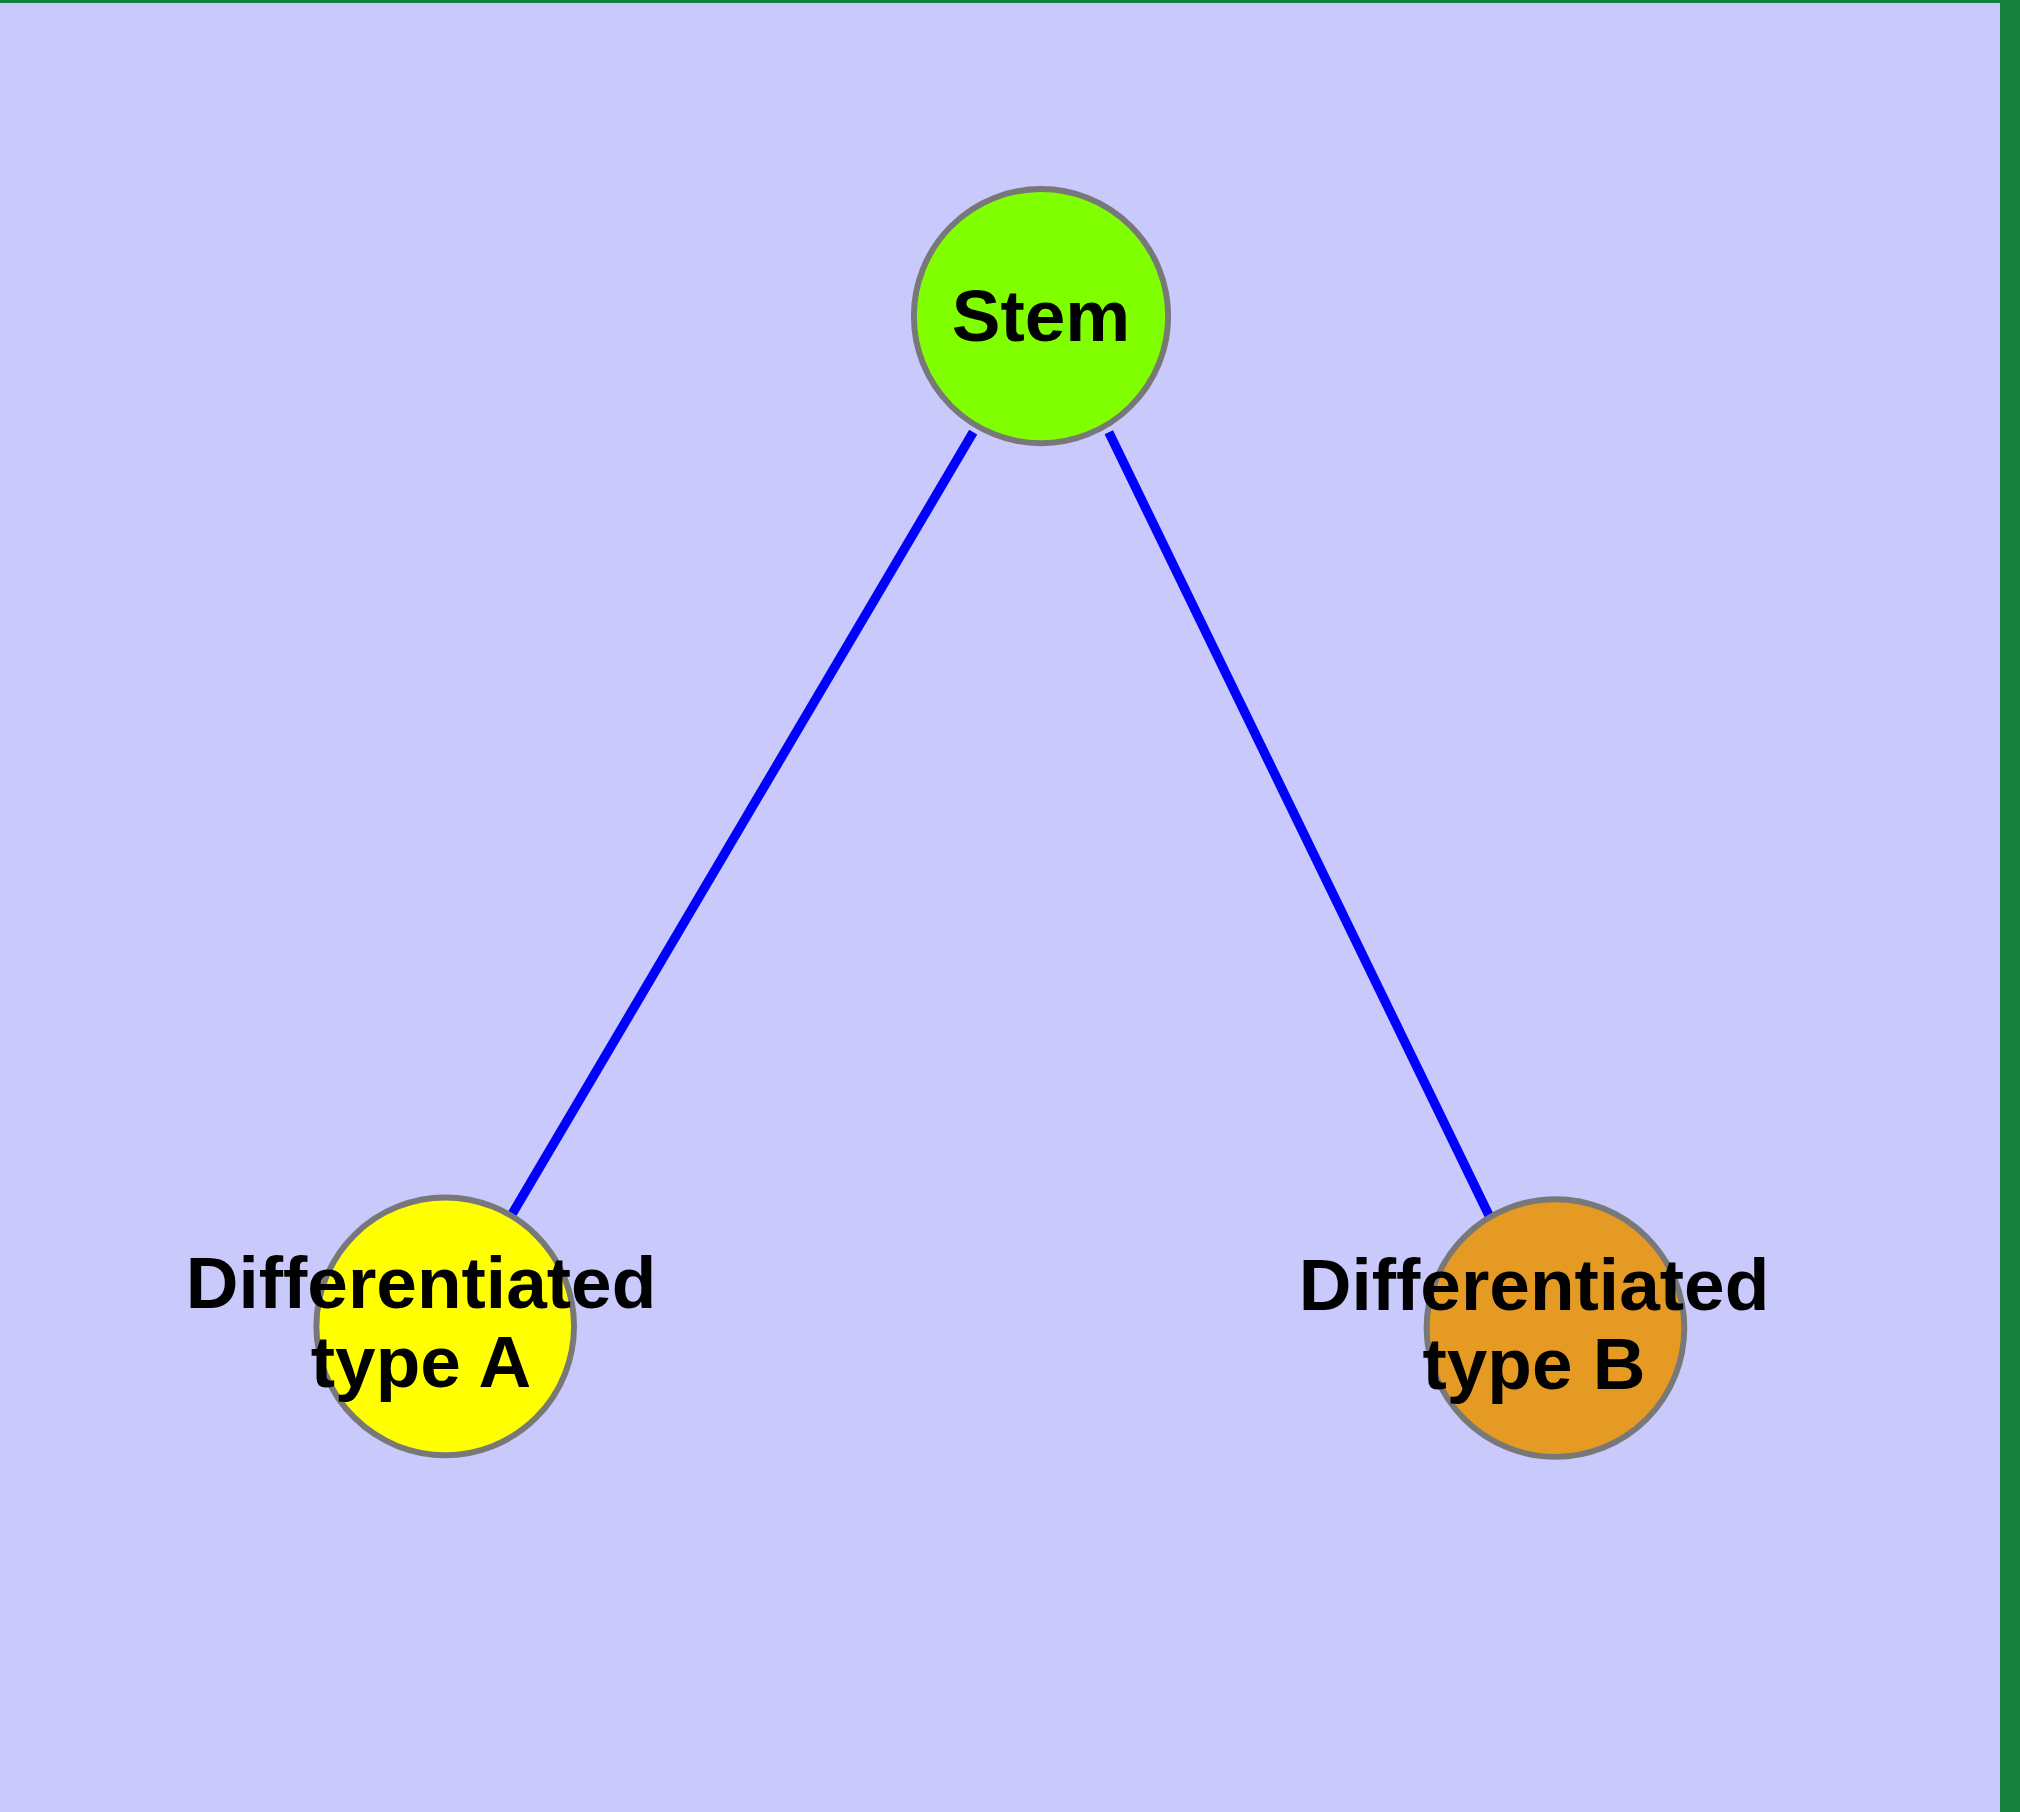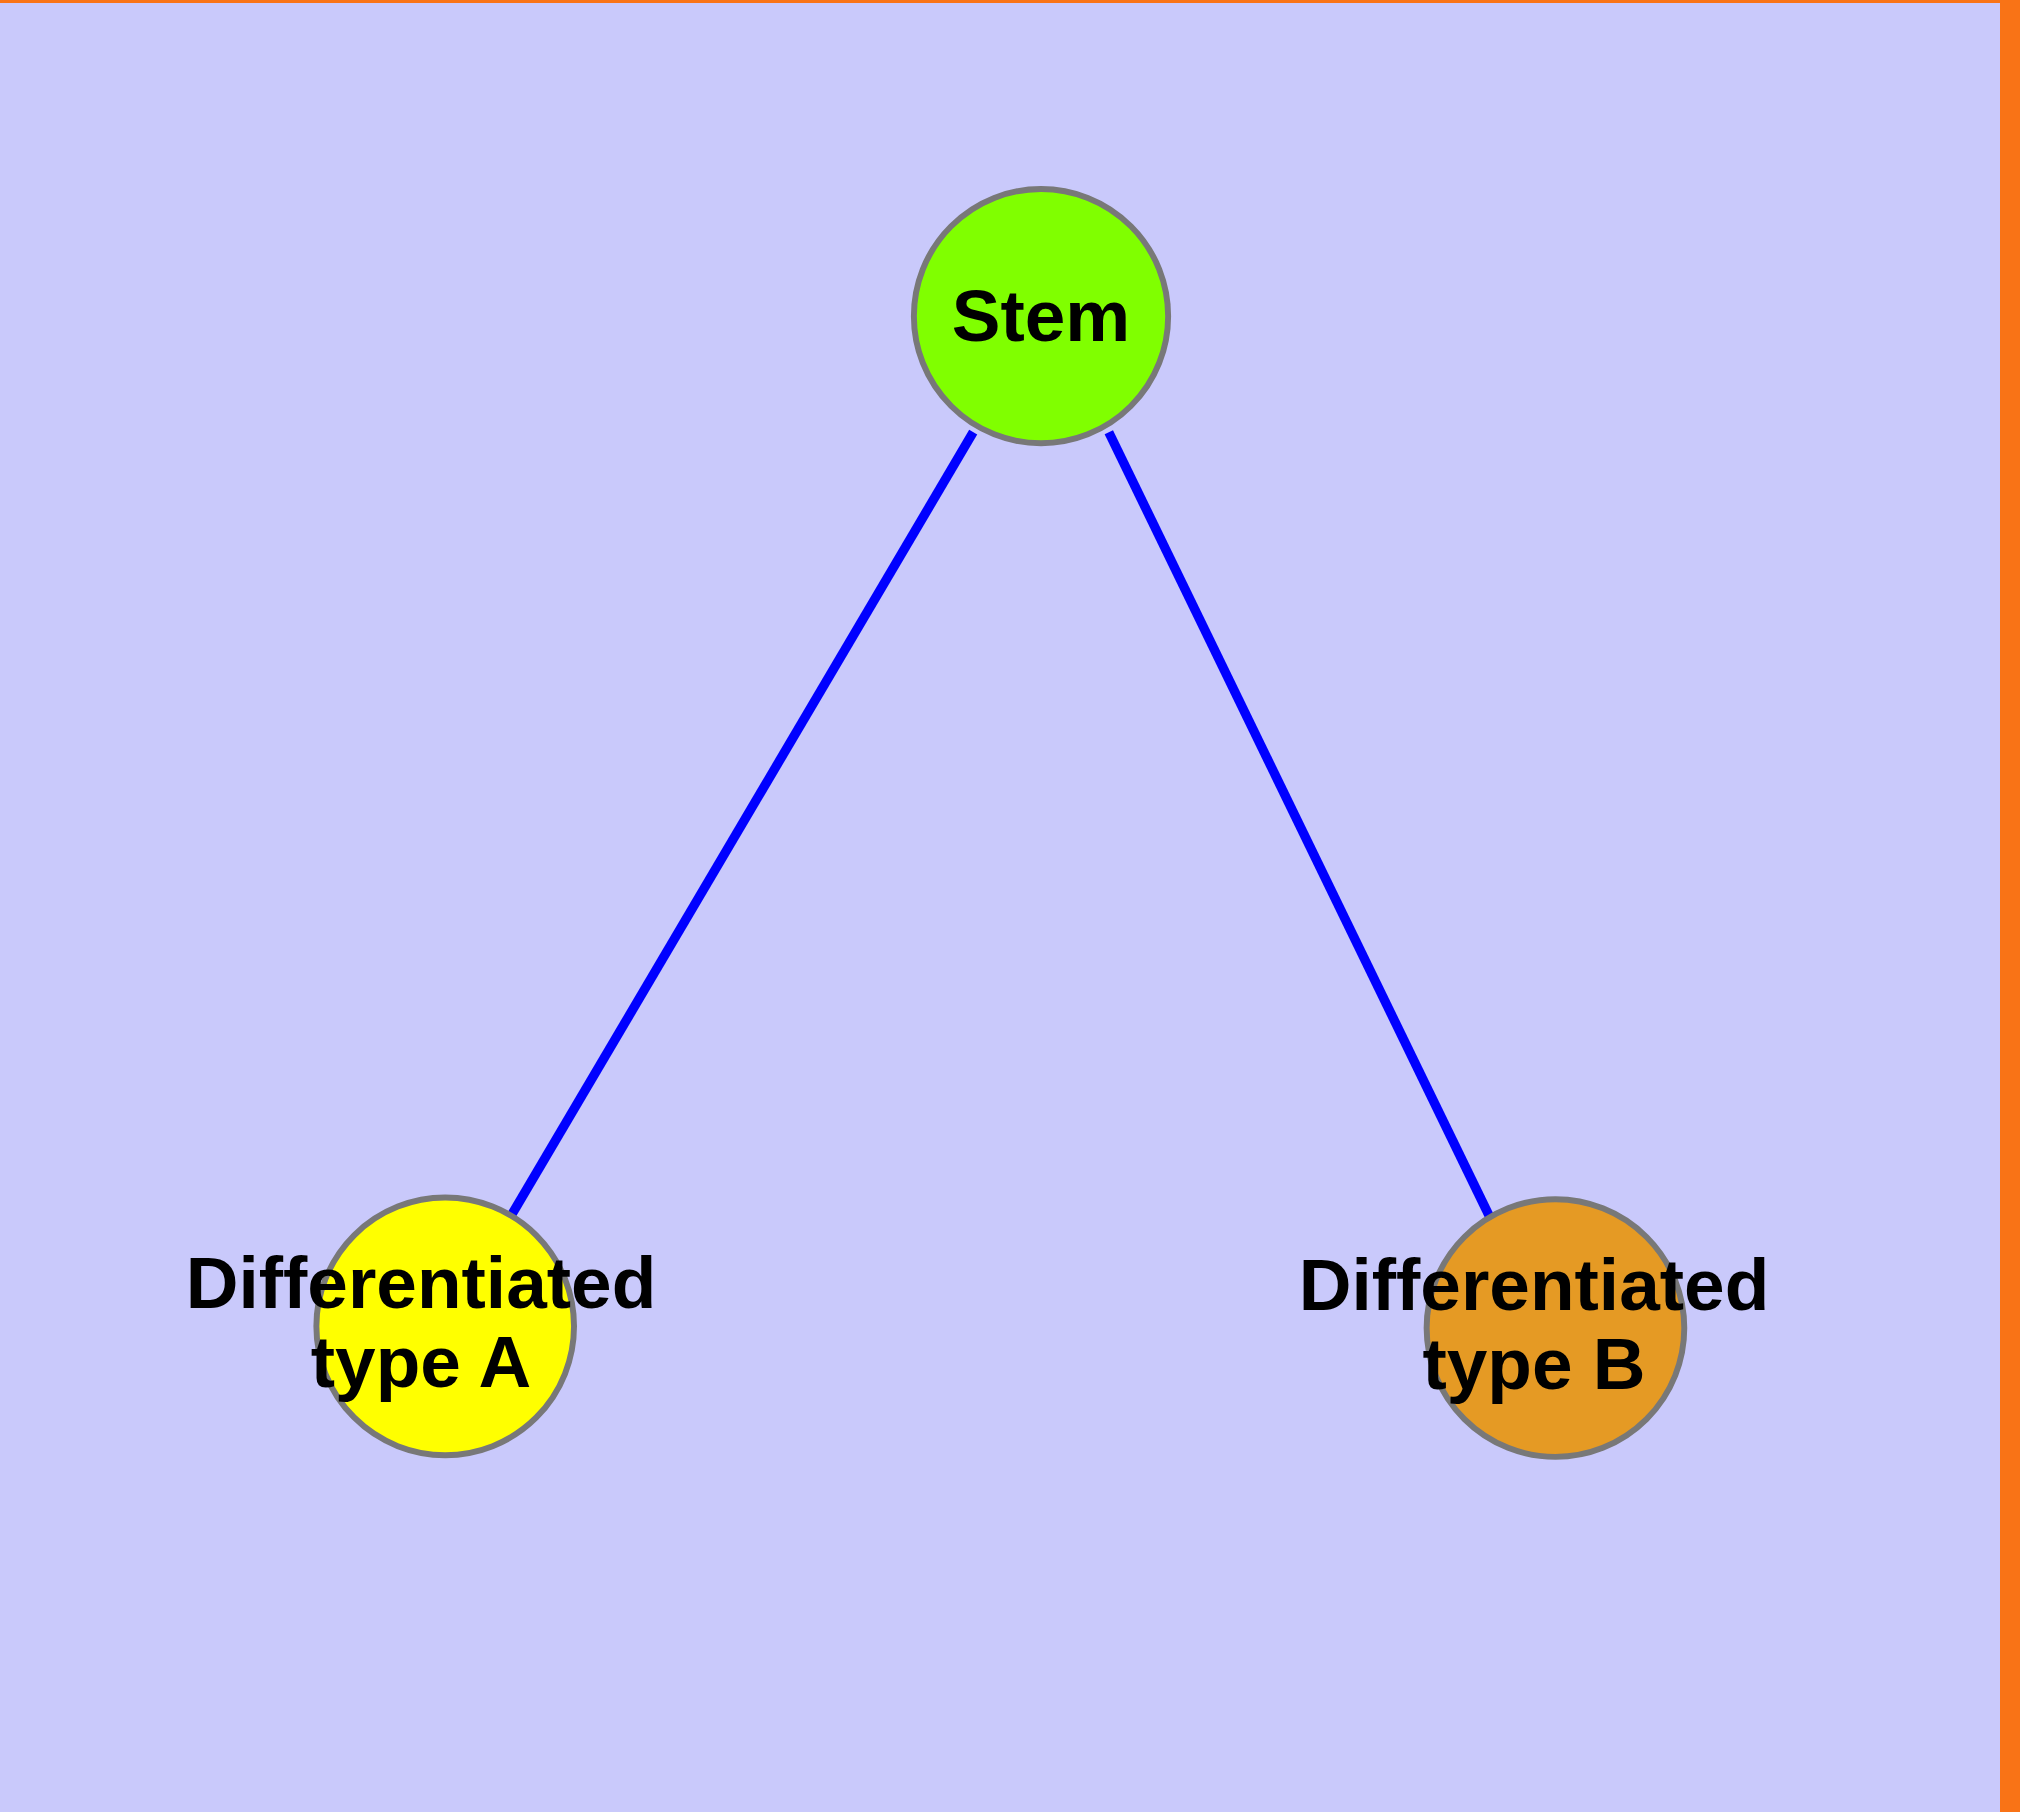--- a/index.html
+++ b/index.html
@@ -65,21 +65,21 @@
   #label-type-b {
     left: 1534px;
     top: 1325px;
     transform: translate(-50%, -50%);
     font-size: 73px;
   }
 </style>
 </head>
 <body>
 
-<div id="canvas" style="background: #f97316;">
+<div id="canvas" style="background: #15803d;">
 
   <div id="panel" style="background: rgb(201, 201, 251);"></div>
 
   <svg id="graph-svg" viewBox="0 0 2384 2138" xmlns="http://www.w3.org/2000/svg">
 
     <g>
       <line class="graph-edge" x1="1148" y1="510" x2="603" y2="1434" stroke="#0000ff"></line>
       <line class="graph-edge" x1="1308" y1="510" x2="1758" y2="1437" stroke="#0000ff"></line>
     </g>
 

